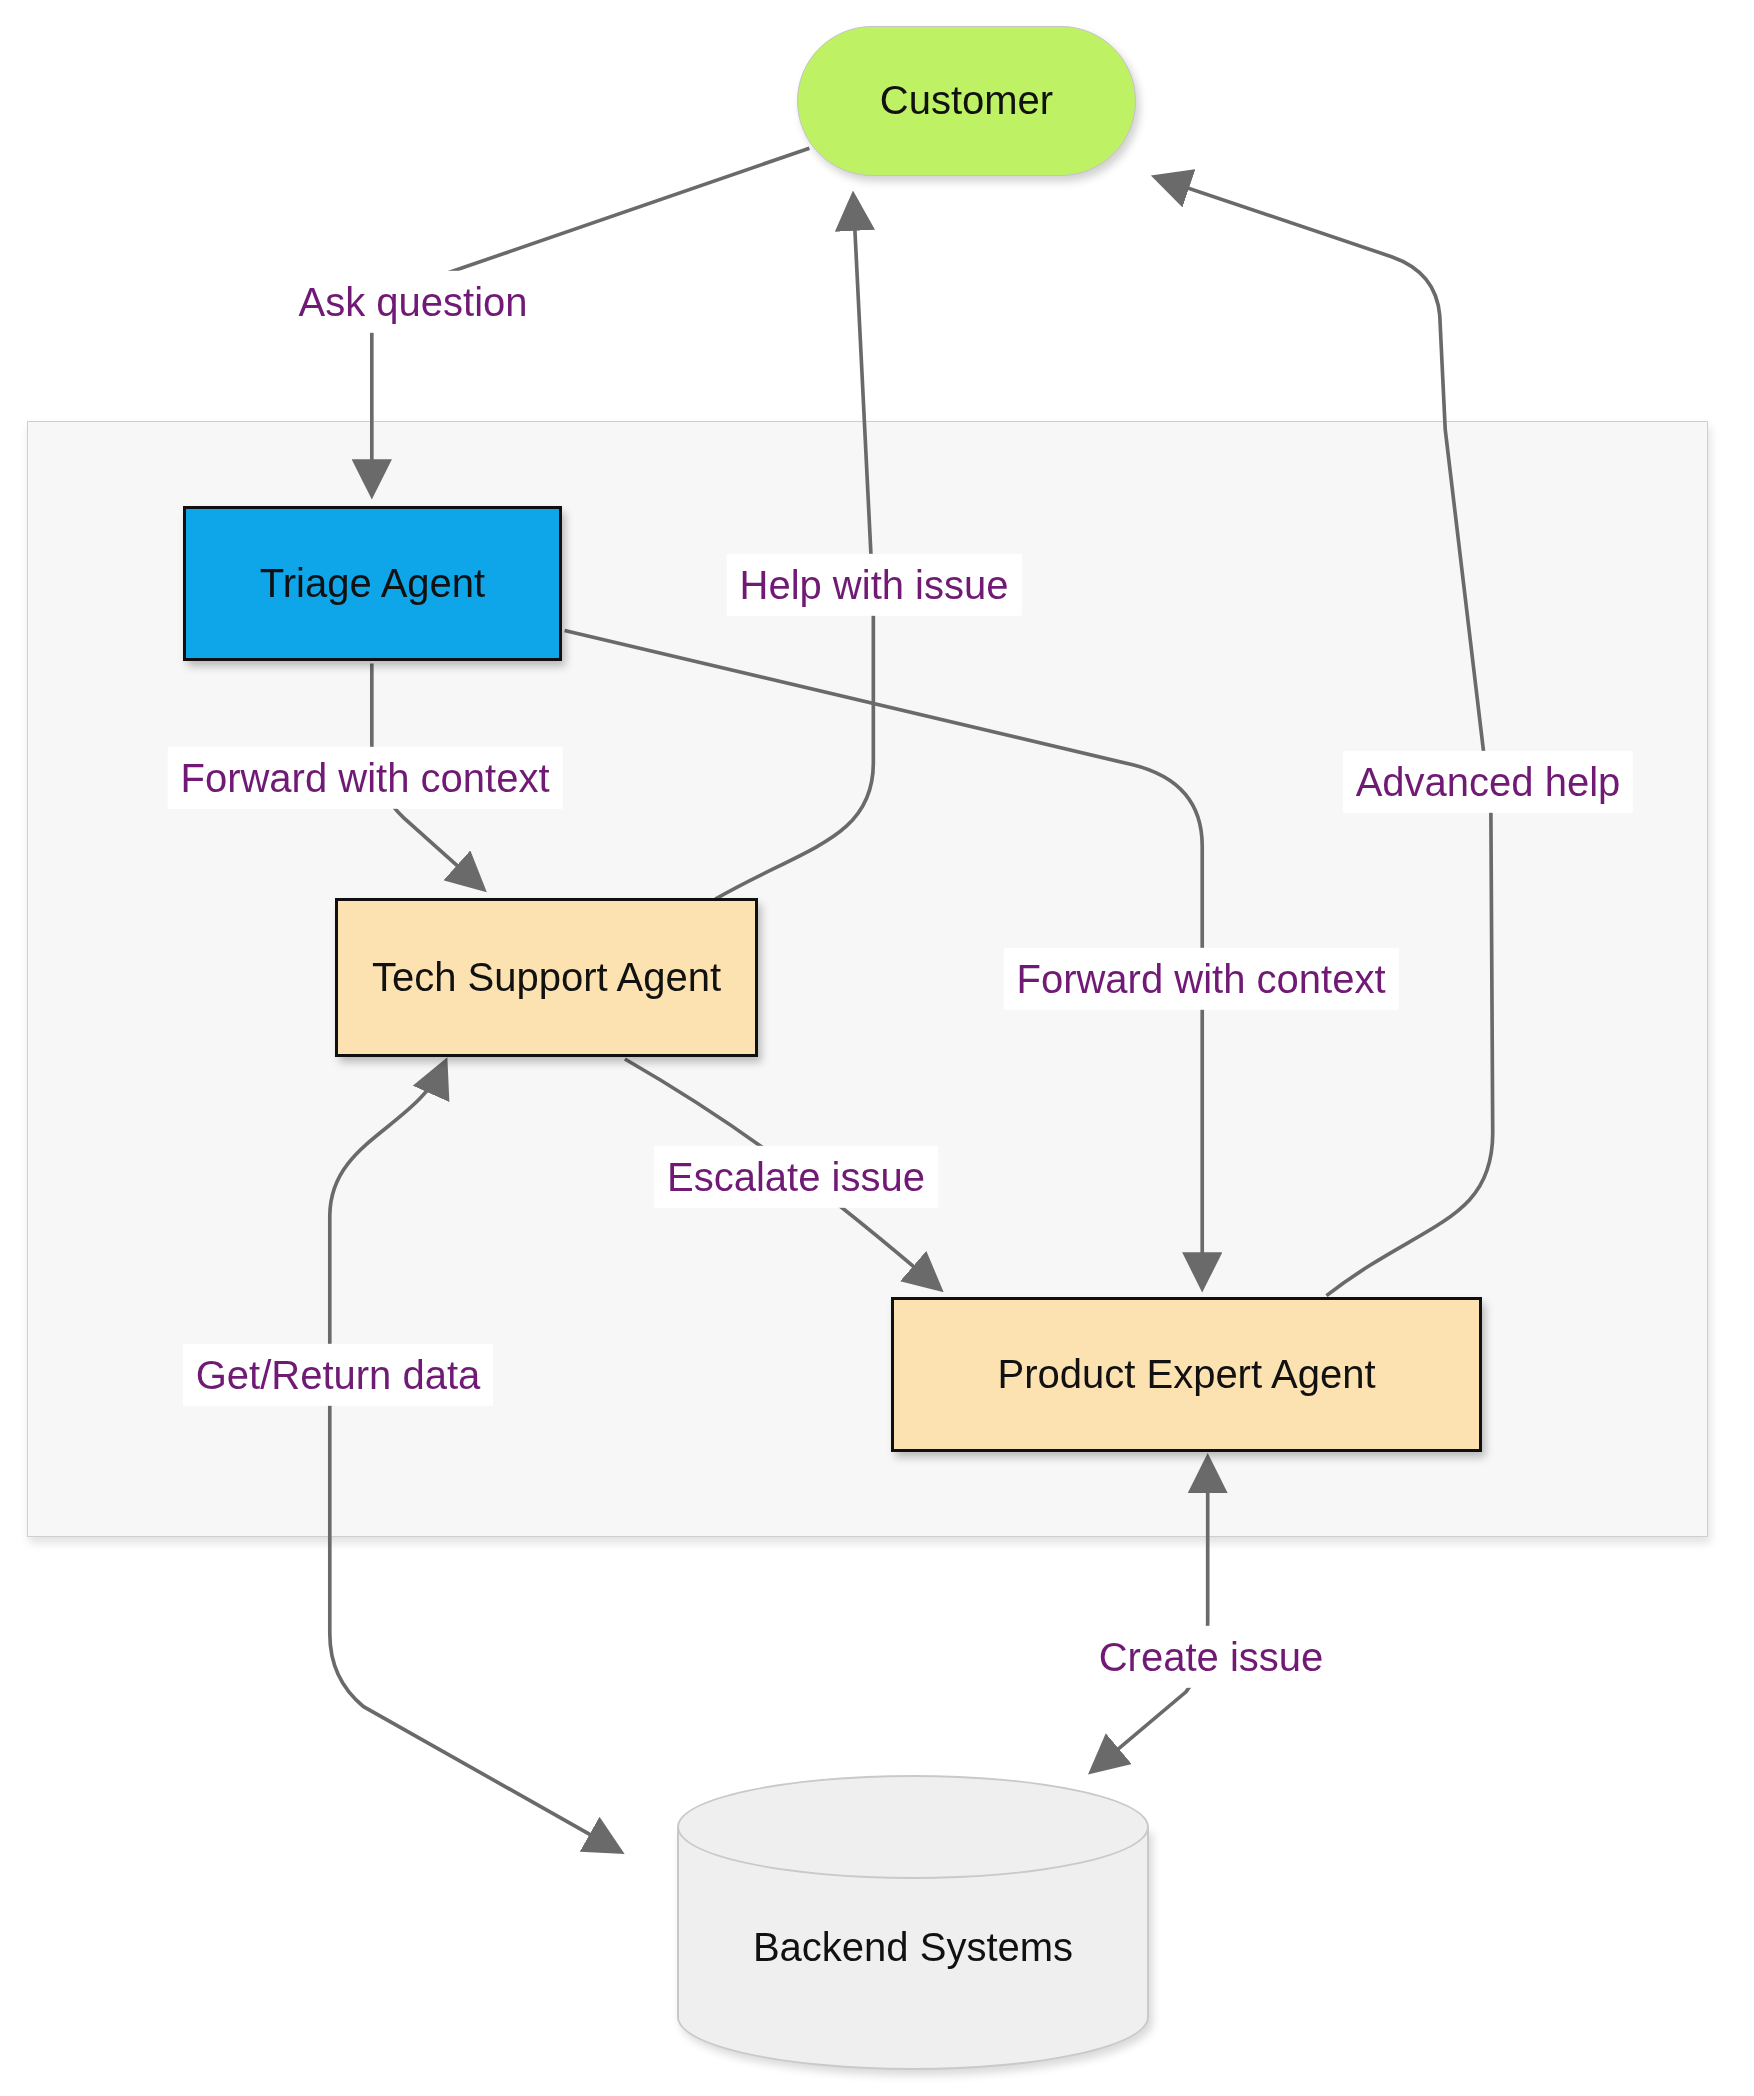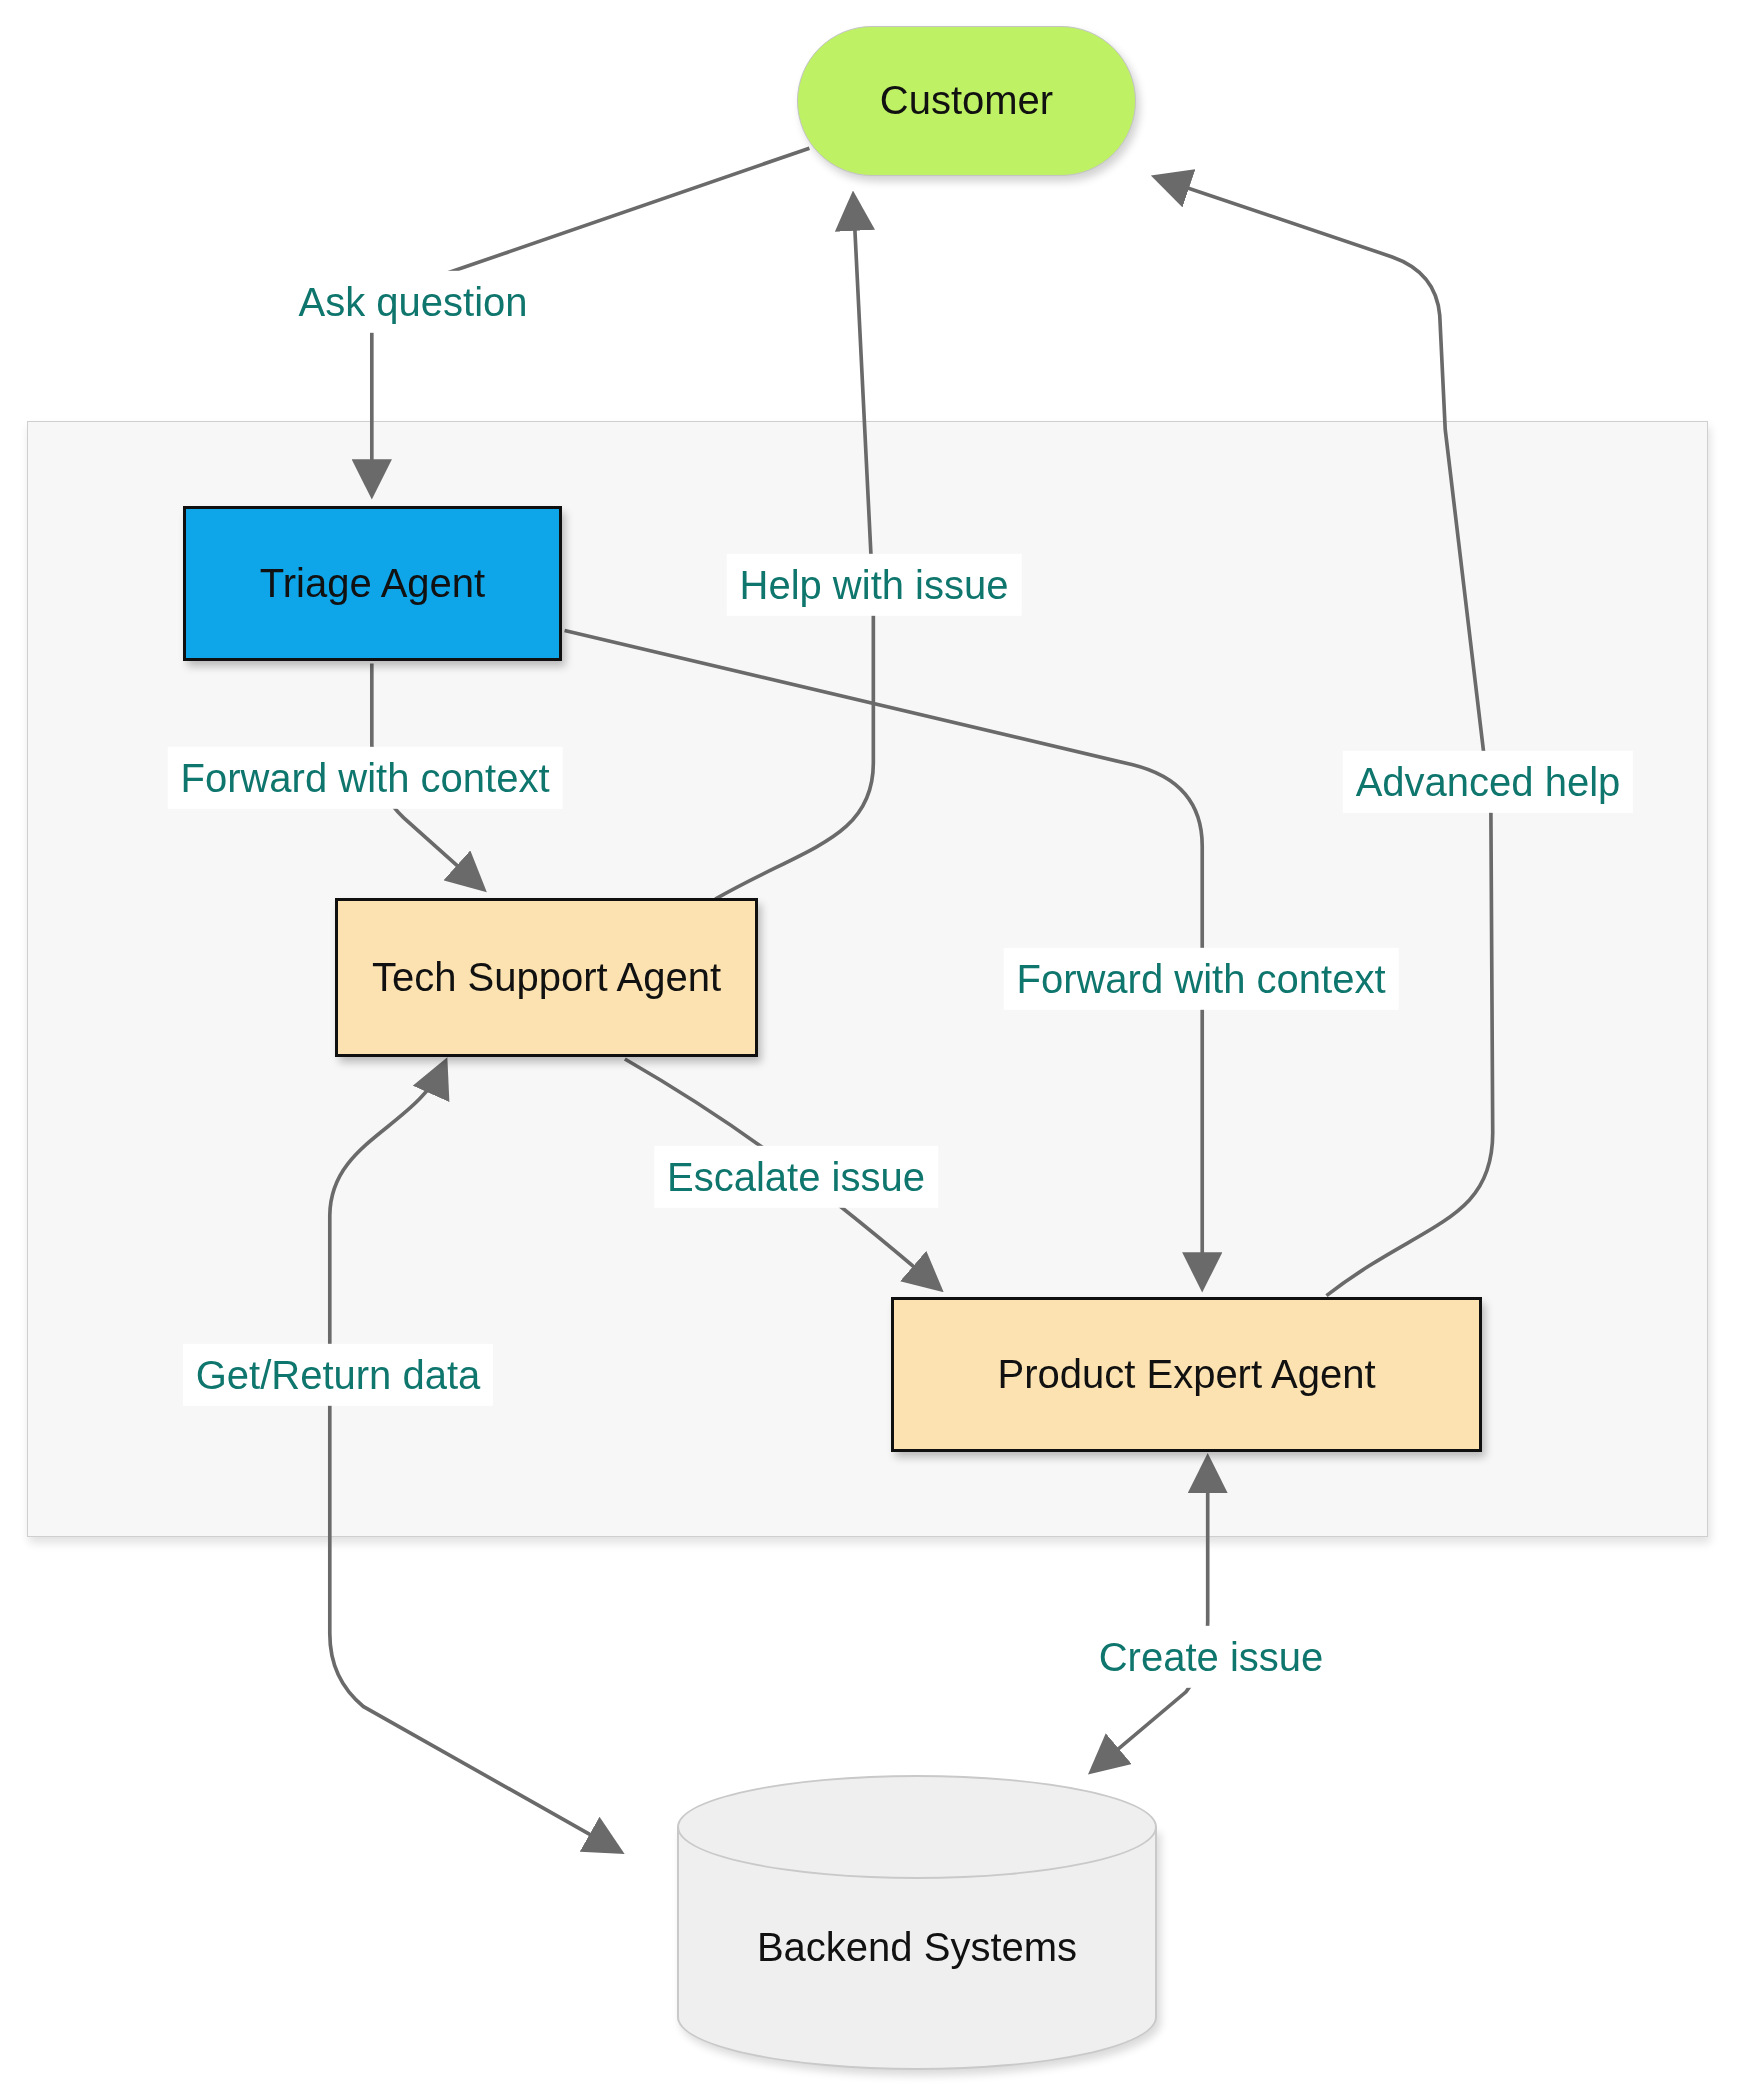--- a/index.html
+++ b/index.html
@@ -23,41 +23,41 @@
   .node-tech{left:335px;top:898px;width:423px;height:159px;background:#fbe2b0;}
   .node-product{left:891px;top:1297px;width:591px;height:155px;background:#fbe2b0;}
 
   .node-stadium{
     left:797px;top:25.6px;width:339px;height:150px;border-radius:75px;
     background:#bef264;border:1.8px solid #c4c4c4;
     box-shadow:3.7px 5.5px 8.2px rgba(0,0,0,0.18);
   }
 
   
-  .cyl{position:absolute;left:677px;top:1775px;width:472px;height:295px;padding-left:8px;}
+  .cyl{position:absolute;left:677px;top:1775px;width:472px;height:295px;}
   .cyl-body{
     position:absolute;left:0;top:52px;width:100%;height:243px;background:#efefef;
     border:2.7px solid #c9c9c9;border-top:none;box-sizing:border-box;
     border-radius:0 0 50% 50% / 0 0 53px 53px;
     box-shadow:3.7px 5.5px 8.2px rgba(0,0,0,0.15);
   }
   .cyl-top{
     position:absolute;left:0;top:0;width:100%;height:104px;background:#efefef;
     border:2.7px solid #c9c9c9;box-sizing:border-box;border-radius:50%;
   }
   .cyl-label{
     position:absolute;left:0;top:90px;width:100%;height:164px;
     display:flex;align-items:center;justify-content:center;font-size:40px;
   }
 
   
   .edge-label{
     position:absolute;transform:translate(-50%,-50%);
     background:#ffffff;padding:8.2px 12.8px;font-size:40px;line-height:1.15;
-    white-space:nowrap;color:#0f766e;
+    white-space:nowrap;color:#701a75;
   }
 
   svg.edges{position:absolute;left:0;top:0;pointer-events:none;}
   svg.edges path.edge{fill:none;stroke:#6a6a6a;stroke-width:4;}
 </style>
 </head>
 <body>
 
 <div class="stage">
 

